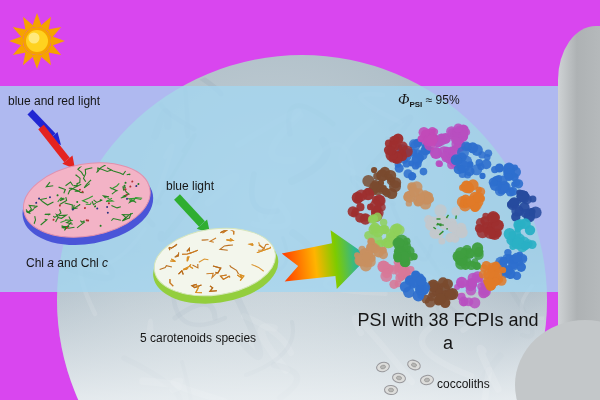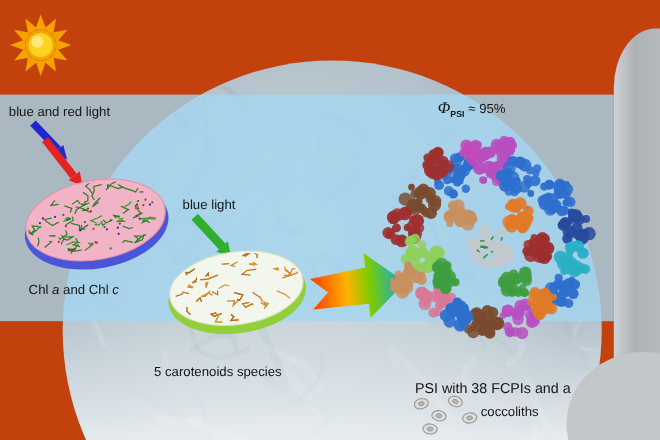--- a/index.html
+++ b/index.html
@@ -1,30 +1,30 @@
 <!DOCTYPE html>
 <html><head>
 <meta charset="utf-8">
 <style>
   html,body{margin:0;padding:0;background:#fff;}
-  .stage{position:relative;width:600px;height:400px;overflow:hidden;background:#c2410c;
+  .stage{position:relative;width:600px;height:400px;overflow:hidden;background:#d946ef;
          font-family:"Liberation Sans",sans-serif;color:#161616;}
   .sphere{position:absolute;left:57px;top:55px;width:490px;height:490px;border-radius:50%;
           background:radial-gradient(circle at 44% 32%, #c9d3d9 0%, #b2c1ca 40%, #a1b2be 62%, #bcc8cf 100%);}
   .sphere svg{position:absolute;left:0;top:0;}
   .sphere-fade{position:absolute;left:0;top:0;width:100%;height:100%;border-radius:50%;
           background:linear-gradient(180deg, rgba(255,255,255,0) 40%, rgba(250,252,253,0.75) 70%, rgba(253,254,255,0.95) 100%);}
   .band{position:absolute;left:0;top:86px;width:558px;height:206px;}
   .right-blob{position:absolute;top:26px;right:0;width:42px;height:374px;
           border-top-left-radius:38px 54px;
           background:linear-gradient(90deg,#ced2d4,#aeb2b4 45%,#b5b9bb);}
   .corner-blob{position:absolute;right:-55px;bottom:-50px;width:140px;height:130px;border-radius:50%;background:#c3c7c9;}
   .art{position:absolute;left:0;top:0;}
   .lbl{position:absolute;font-size:12px;line-height:1.25;color:#161616;white-space:nowrap;}
-  .caption{white-space:normal;font-size:13px;line-height:1.3;margin-top:36px;}
+  .caption{white-space:normal;font-size:18px;line-height:1.3;}
   .phi{font-family:"Liberation Serif",serif;font-style:italic;font-size:15px;}
   .phisub{font-size:8px;font-weight:700;}
 </style>
 </head>
 <body>
 
 <div class="stage">
 
   <div class="sphere">
     <svg id="folds" width="490" height="490">
@@ -915,14 +915,14 @@
   <div class="lbl" style="left:26px;top:256px"><span>Chl </span><i>a</i><span> and Chl </span><i>c</i></div>
 
   <div class="lbl" style="left:140px;top:331px">5 carotenoids species</div>
 
   <div class="lbl" style="left:398px;top:90px"><i class="phi">Φ</i><sub class="phisub">PSI</sub><span> ≈ 95%</span></div>
 
   <div class="lbl caption" style="left:350px;top:309px;width:196px;text-align:center">
     <div>PSI with 38 FCPIs and a</div>
   </div>
 
-  <div class="lbl" style="left:437px;top:367px">coccoliths</div>
+  <div class="lbl" style="left:437px;top:377px">coccoliths</div>
 </div>
 
 </body></html>

